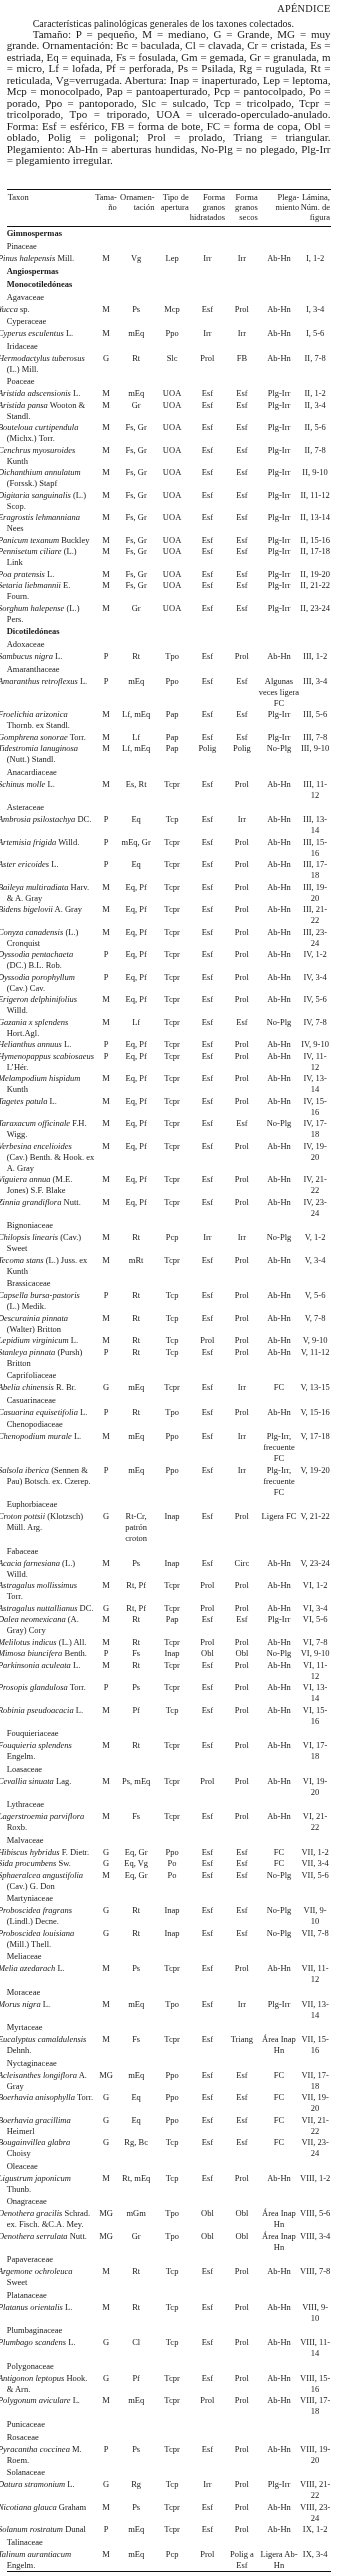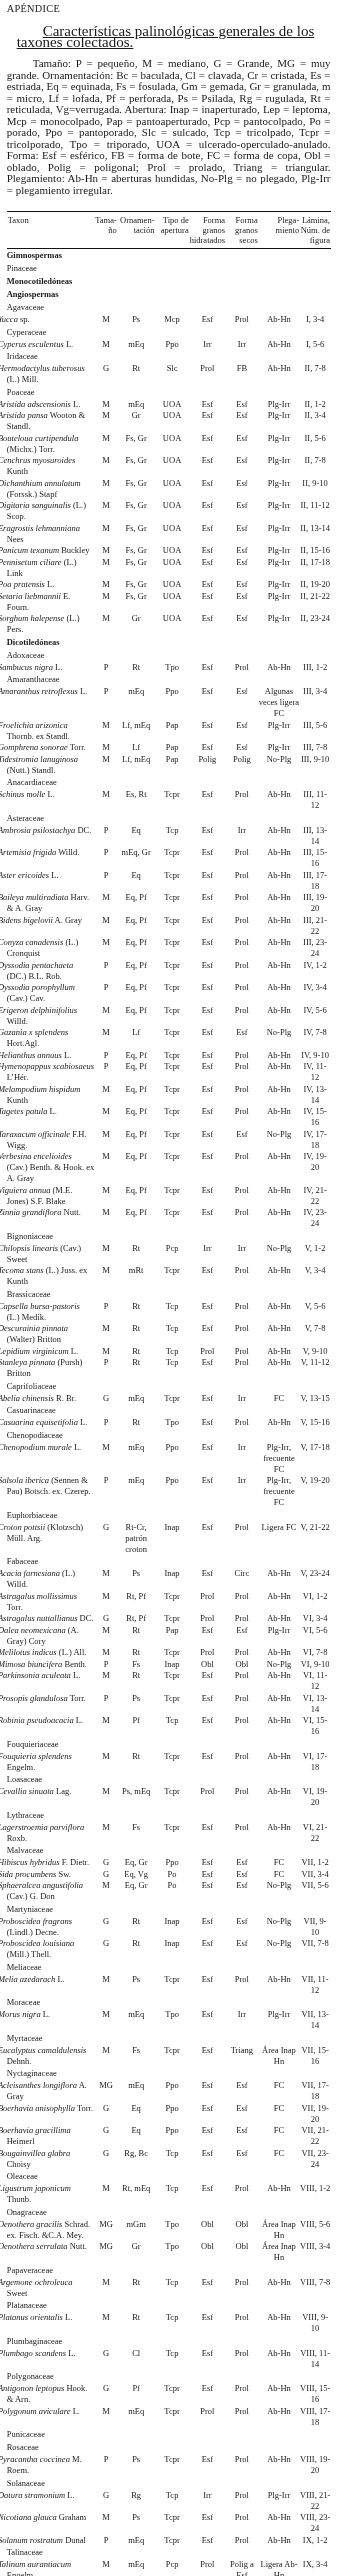--- a/index.html
+++ b/index.html
@@ -11,44 +11,43 @@
     width: 346px;
     min-height: 2736px;
     color: #1a1a1a;
     font-family: "Liberation Serif", "DejaVu Serif", serif;
     -webkit-font-smoothing: antialiased;
   }
   .page {
     padding: 3.1px 15.5px 9.3px 6.7px;
   }
   .doc-title {
-    text-align: left;
+    text-align: right;
     font-size: 10.3px;
     line-height: 12.4px;
     font-weight: normal;
     margin: 0 0 2.1px 0;
     letter-spacing: 0.3px;
   }
   .doc-subtitle {
-    margin: 10px;
-    font-size: 15px;
+    margin: 0;
+    font-size: 10px;
     line-height: 11.3px;
     text-indent: 26px;
-    text-decoration: underline;
   }
   .doc-legend {
     margin: 0;
     font-size: 11px;
     line-height: 11.5px;
     text-align: justify;
     text-indent: 26px;
   }
   table.apendice {
     width: 100%;
-    margin-top: 15px;
+    margin-top: 22px;
     border-collapse: collapse;
     border-top: 1px solid #111;
     border-bottom: 1px solid #111;
   }
   table.apendice thead tr {
     border-bottom: 0.8px solid #111;
   }
   table.apendice th {
     font-weight: normal;
     font-size: 8.5px;
@@ -127,25 +126,35 @@
           <th class="col-lamina-figura">Lámina, Núm. de figura</th>
         </tr>
     </thead>
     <tbody>
         <tr class="row-group">
           <td colspan="8">Gimnospermas</td>
         </tr>
         <tr class="row-family">
           <td colspan="8">Pinaceae</td>
         </tr>
+        <tr class="row-species">
+          <td class="taxon"><i>Pinus halepensis</i><span> Mill.</span></td>
+          <td class="val">M</td>
+          <td class="val">Vg</td>
+          <td class="val">Lep</td>
+          <td class="val">Irr</td>
+          <td class="val">Irr</td>
+          <td class="val">Ab-Hn</td>
+          <td class="val">I, 1-2</td>
+        </tr>
+        <tr class="row-group">
+          <td colspan="8">Angiospermas</td>
+        </tr>
         <tr class="row-group">
           <td colspan="8">Monocotiledóneas</td>
-        </tr>
-        <tr class="row-group">
-          <td colspan="8">Angiospermas</td>
         </tr>
         <tr class="row-family">
           <td colspan="8">Agavaceae</td>
         </tr>
         <tr class="row-species">
           <td class="taxon"><i>Yucca</i><span> sp.</span></td>
           <td class="val">M</td>
           <td class="val">Ps</td>
           <td class="val">Mcp</td>
           <td class="val">Esf</td>

